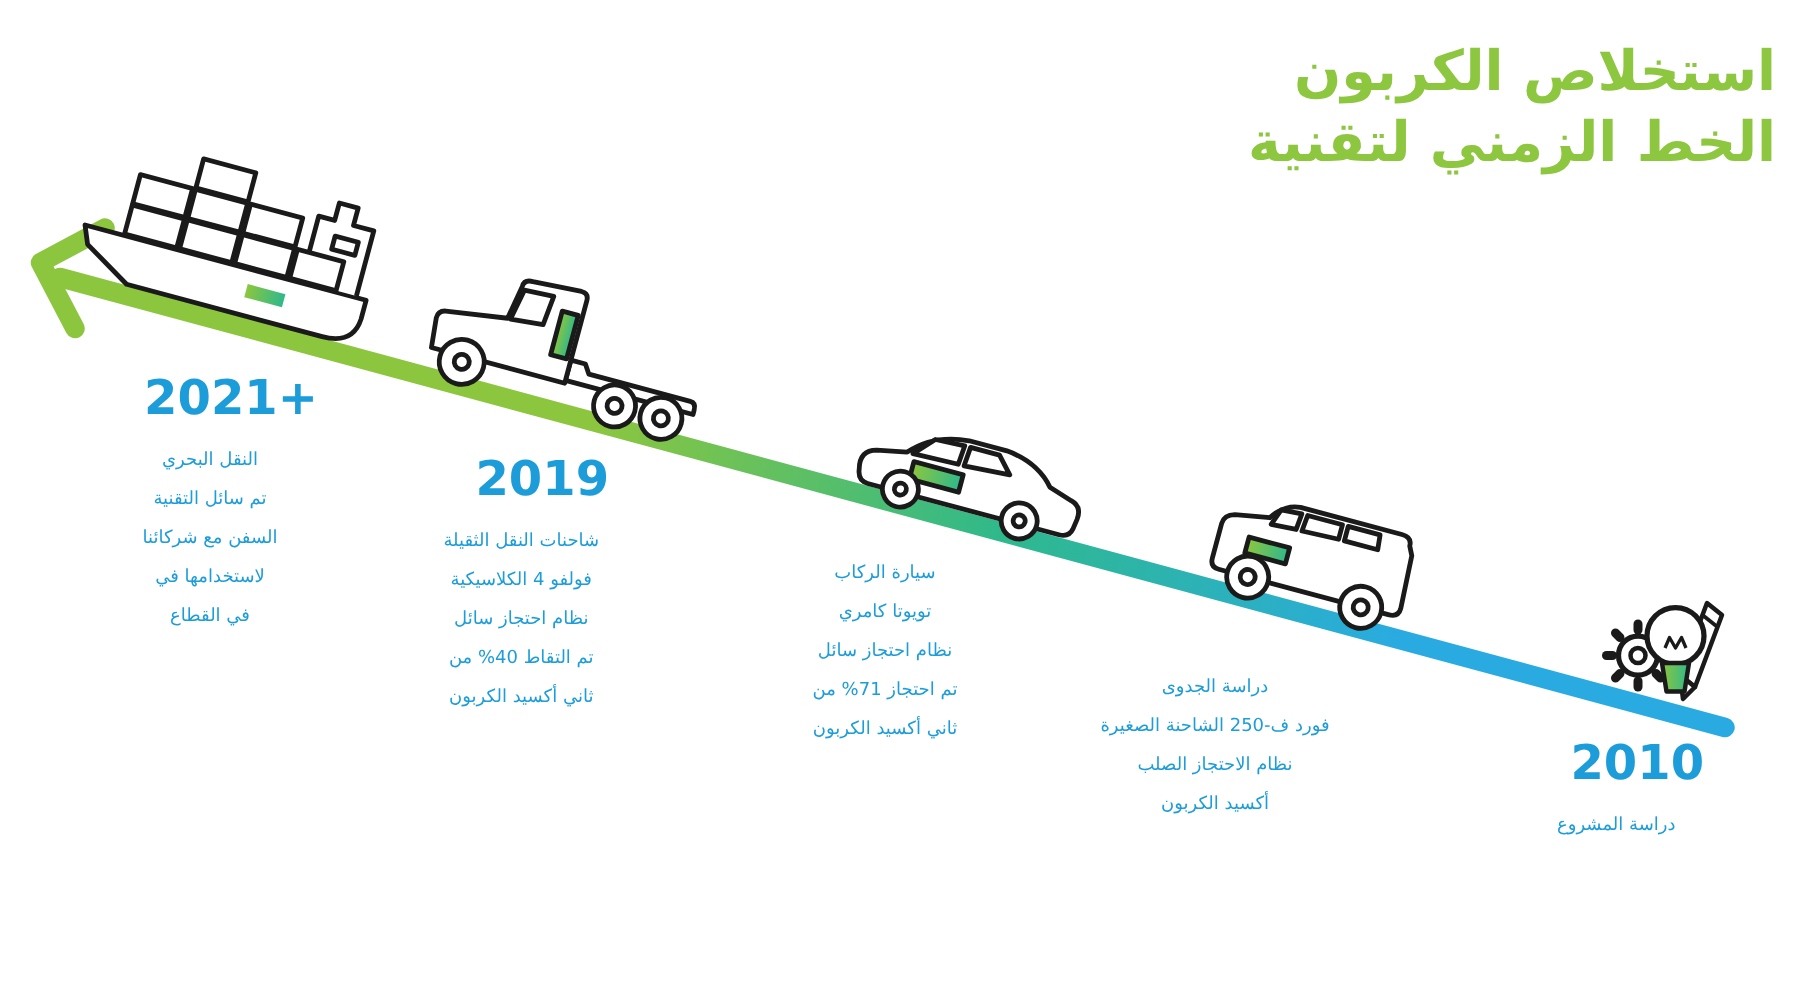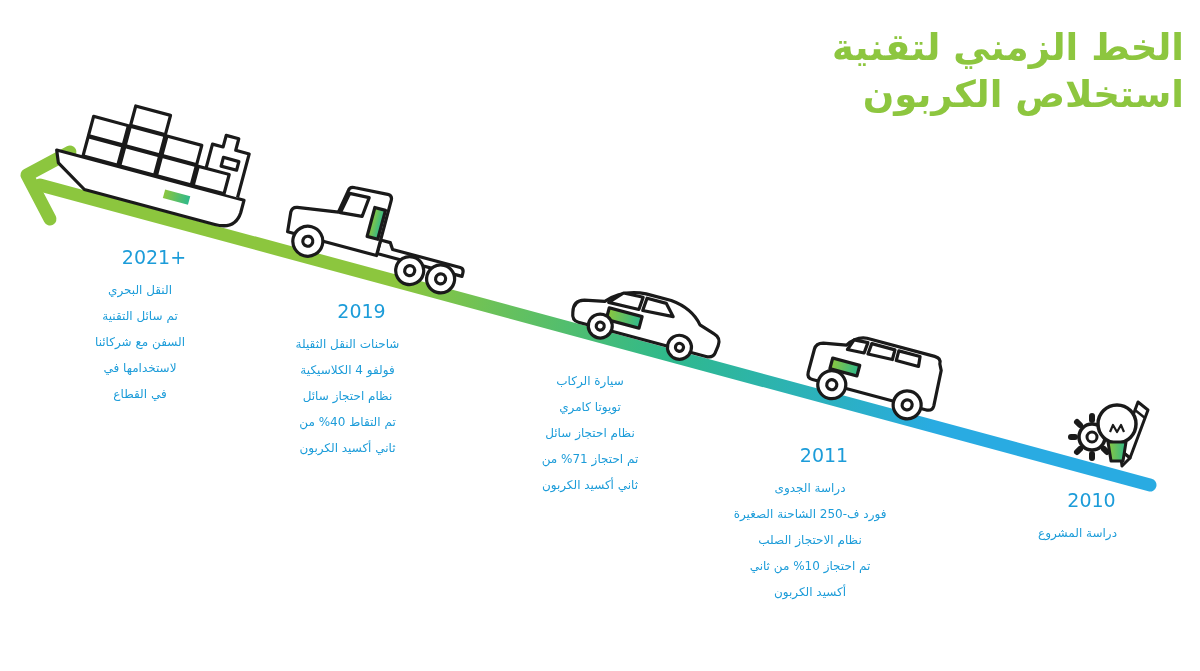--- a/index.html
+++ b/index.html
@@ -4,21 +4,21 @@
 <style>
   html,body{margin:0;padding:0;background:#ffffff;}
   body{width:1200px;height:671px;position:relative;overflow:hidden;
        font-family:"DejaVu Sans",sans-serif;}
   .stage{position:absolute;inset:0;}
   svg.art{position:absolute;left:0;top:0;}
   .title{position:absolute;top:24px;right:16px;width:420px;
          direction:rtl;text-align:right;color:#8DC63F;
          font-size:37px;font-weight:bold;line-height:47px;}
   .milestone{position:absolute;direction:rtl;text-align:center;color:#1C9CD9;}
-  .year{font-size:19px;font-weight:normal;direction:ltr;unicode-bidi:isolate;
+  .year{font-size:32px;font-weight:bold;direction:ltr;unicode-bidi:isolate;
         transform:translateX(14px);margin-bottom:9px;}
   .desc{font-size:12px;line-height:26px;}
   .m2021{left:35px;  top:246px;width:210px;}
   .m2019{left:240px; top:300px;width:215px;}
   .m2013{left:480px; top:368px;width:220px;}
   .m2011{left:660px; top:444px;width:300px;}
   .m2010{left:975px; top:489px;width:205px;}
 </style>
 </head>
 <body>
@@ -118,22 +118,22 @@
       </g>
       <g>
         <circle cx="1117" cy="424" r="19" stroke-width="3.5"></circle>
         <path d="M1110,432 L1113,425 L1117,432 L1121,425 L1124,432" fill="none" stroke-width="2.2"></path>
         <path d="M1108,442 L1126,442 L1123,461 L1111,461 Z" fill="url(#chipGrad)" stroke-width="3"></path>
       </g>
     </g>
   </svg>
 
   <div class="title">
+    <div>استخلاص الكربون</div>
     <div>الخط الزمني لتقنية</div>
-    <div>استخلاص الكربون</div>
   </div>
 
   <div class="milestone m2021">
     <div class="year">2021+</div>
     <div class="desc">
       <div>النقل البحري</div>
       <div>تم سائل التقنية</div>
       <div>السفن مع شركائنا</div>
       <div>لاستخدامها في</div>
       <div>في القطاع</div>
@@ -155,26 +155,24 @@
     <div class="desc">
       <div>سيارة الركاب</div>
       <div>تويوتا كامري</div>
       <div>نظام احتجاز سائل</div>
       <div>تم احتجاز 71% من</div>
       <div>ثاني أكسيد الكربون</div>
     </div>
   </div>
 
   <div class="milestone m2011">
-    <div class="year">2011</div>
     <div class="desc">
       <div>دراسة الجدوى</div>
       <div>فورد ف-250 الشاحنة الصغيرة</div>
       <div>نظام الاحتجاز الصلب</div>
-      <div>تم احتجاز 10% من ثاني</div>
       <div>أكسيد الكربون</div>
     </div>
   </div>
 
   <div class="milestone m2010">
     <div class="year">2010</div>
     <div class="desc">
       <div>دراسة المشروع</div>
     </div>
   </div>

